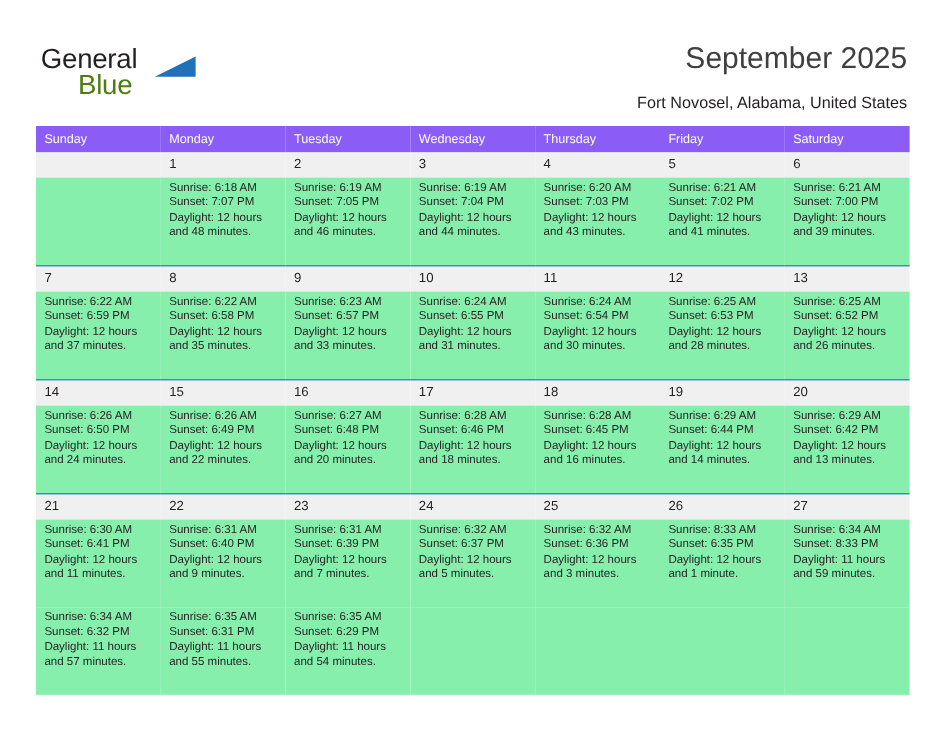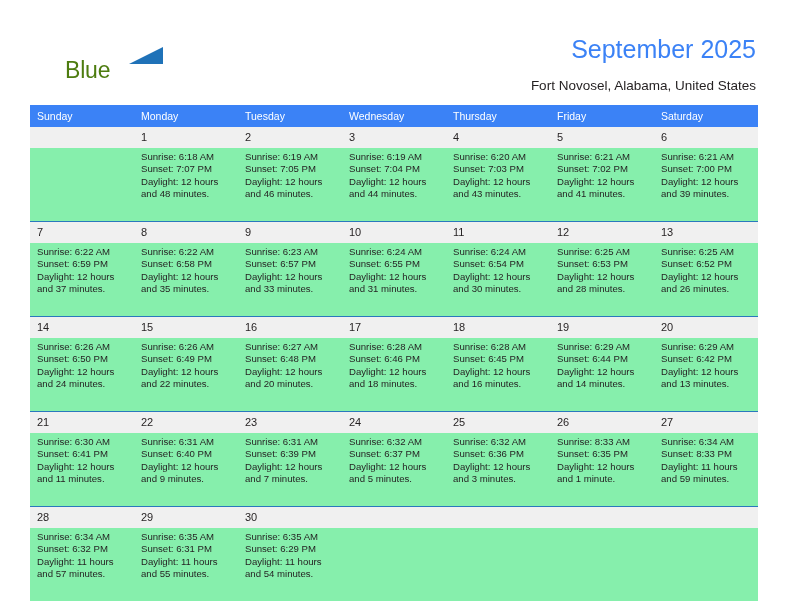--- a/index.html
+++ b/index.html
@@ -61,21 +61,21 @@
     height: 0;
     border-style: solid;
     border-width: 0 0 17px 34px;
     border-color: transparent transparent #1f72b8 transparent;
   }
   .title {
     position: absolute;
     right: 36px;
     top: 34px;
     font-size: 25px;
-    color: #3b82f6;
+    color: #404040;
     text-align: right;
     white-space: nowrap;
     line-height: 30px;
   }
   .subtitle {
     position: absolute;
     right: 36px;
     top: 78px;
     font-size: 13.5px;
     color: #231f20;
@@ -93,21 +93,21 @@
     width: 728px;
   }
   table.cal {
     border-collapse: collapse;
     table-layout: fixed;
     width: 728px;
   }
   table.cal col { width: 104px; }
 
   thead th {
-    background: #3b82f6;
+    background: #8b5cf6;
     color: #ffffff;
     font-size: 10.5px;
     font-weight: normal;
     text-align: left;
     padding: 5px 0 5px 7px;
     height: 10px;
     vertical-align: middle;
     border: 0;
   }
 
@@ -137,20 +137,21 @@
   }
   .detail-line { display: block; white-space: nowrap; }
 </style>
 </head>
 <body>
 
 <div class="page">
 
   <div class="header">
     <div class="logo">
+      <span class="logo-general">General</span>
       <span class="logo-triangle"></span>
       <span class="logo-blue">Blue</span>
     </div>
     <div class="title">September 2025</div>
     <div class="subtitle">Fort Novosel, Alabama, United States</div>
   </div>
 
   <div class="calendar">
     <table class="cal">
       <colgroup>
@@ -384,29 +385,20 @@
             <span class="detail-line">and 1 minute.</span>
           </td>
           <td>
             <span class="detail-line">Sunrise: 6:34 AM</span>
             <span class="detail-line">Sunset: 8:33 PM</span>
             <span class="detail-line">Daylight: 11 hours</span>
             <span class="detail-line">and 59 minutes.</span>
           </td>
         </tr>
 
-        <tr class="daynum-row">
-          <td>28</td>
-          <td>29</td>
-          <td>30</td>
-          <td></td>
-          <td></td>
-          <td></td>
-          <td></td>
-        </tr>
         <tr class="detail-row">
           <td>
             <span class="detail-line">Sunrise: 6:34 AM</span>
             <span class="detail-line">Sunset: 6:32 PM</span>
             <span class="detail-line">Daylight: 11 hours</span>
             <span class="detail-line">and 57 minutes.</span>
           </td>
           <td>
             <span class="detail-line">Sunrise: 6:35 AM</span>
             <span class="detail-line">Sunset: 6:31 PM</span>

